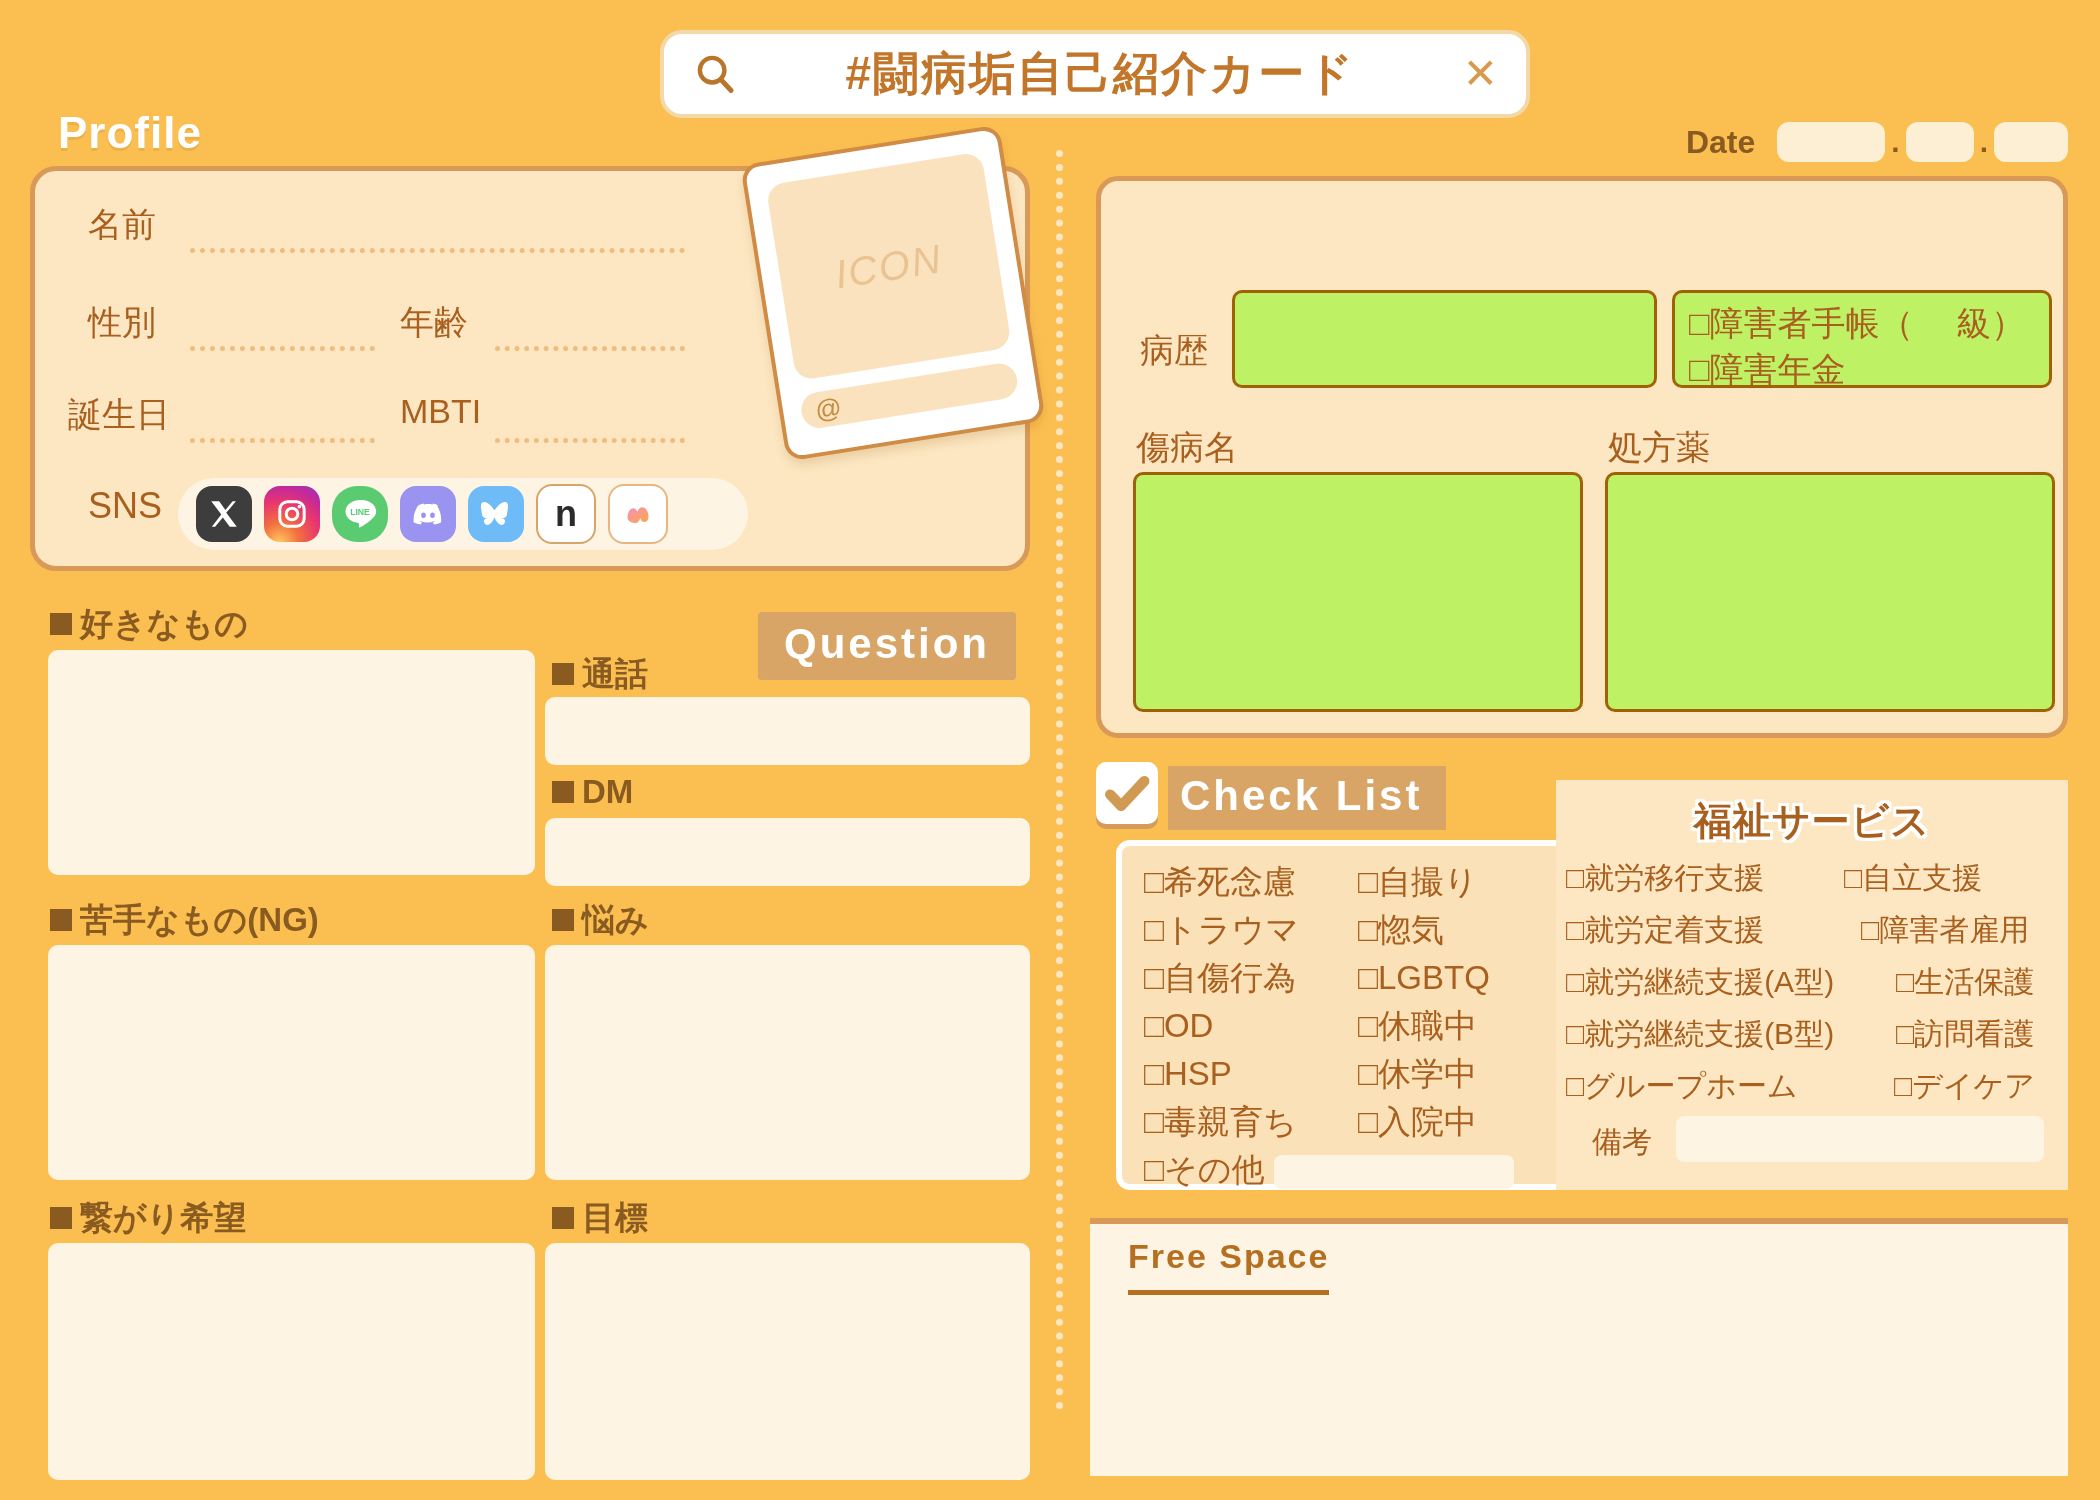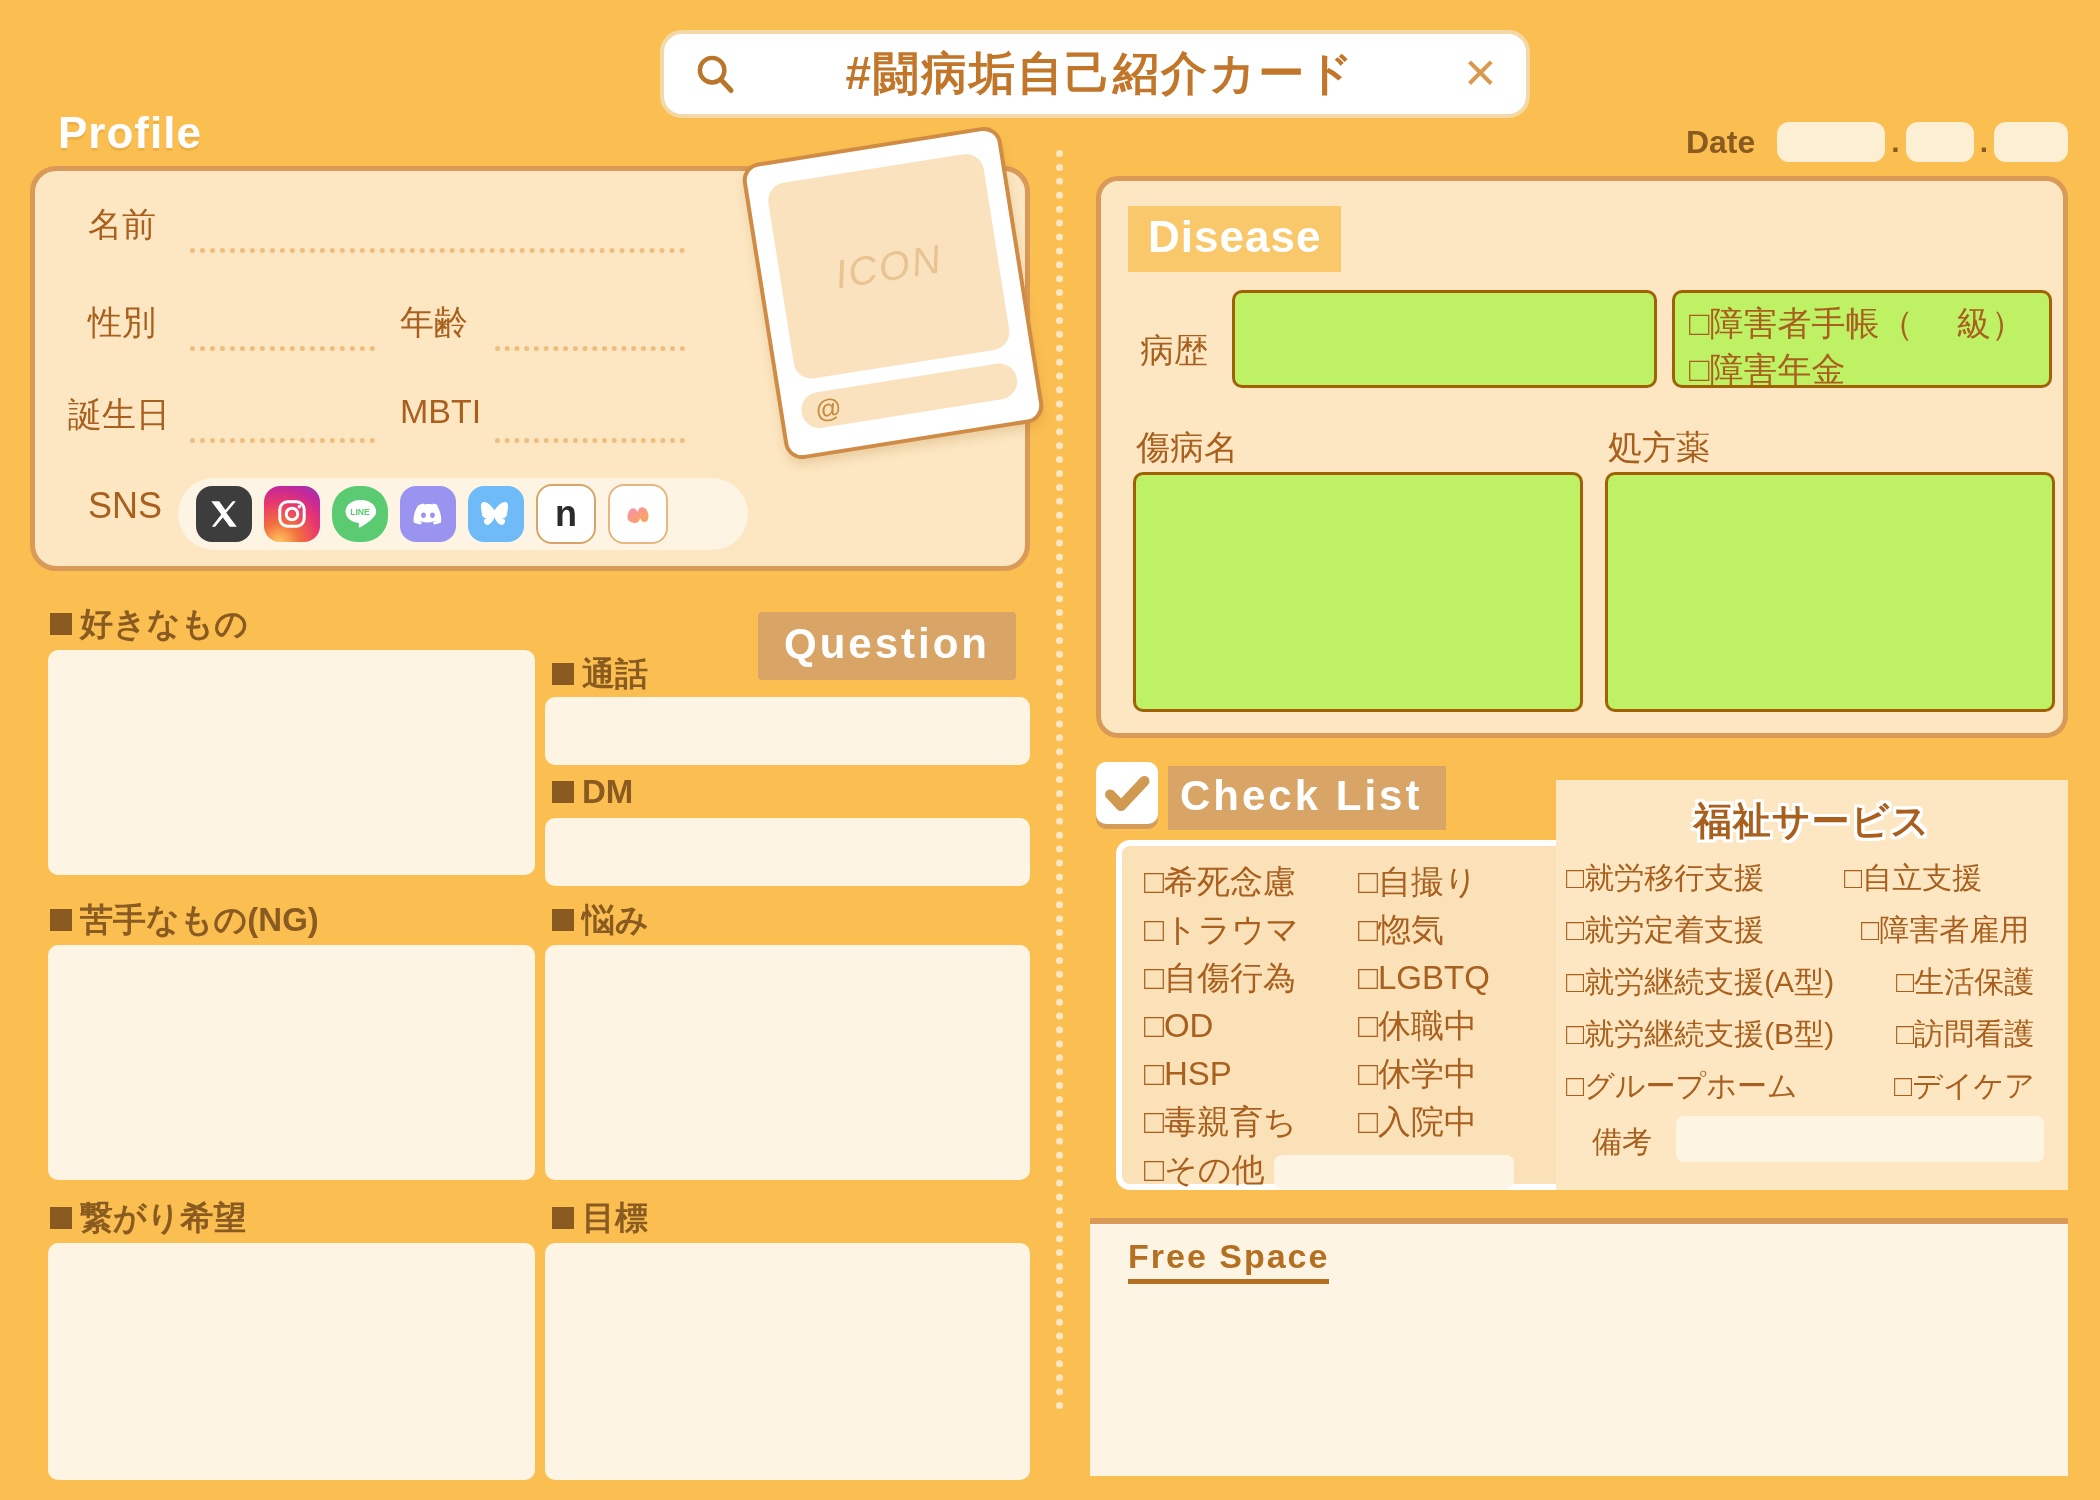--- a/index.html
+++ b/index.html
@@ -296,21 +296,21 @@
     box-sizing: border-box;
   }
   .free-title {
     position: absolute;
     left: 1128px; top: 1237px;
     color: #B46F21;
     font-size: 34px;
     font-weight: bold;
     letter-spacing: 2px;
     border-bottom: 5px solid #B46F21;
-    padding-bottom: 3px;
+    padding-bottom: 14px;
   }
 
   
   .sns-label {
     position: absolute; left: 88px; top: 485px;
     color: #A9601F; font-size: 36px;
   }
   .sns-strip {
     position: absolute;
     left: 178px; top: 478px;
@@ -469,23 +469,20 @@
     <span class="sq"></span><span>悩み</span>
   </div>
   <div class="blk-box" style="left:545px; top:945px; width:485px; height:235px;"></div>
 
   <div class="blk-label" style="left:552px; top:1196px;">
     <span class="sq"></span><span>目標</span>
   </div>
   <div class="blk-box" style="left:545px; top:1243px; width:485px; height:237px;"></div>
 
   <div class="disease-panel"></div>
-  <div class="disease-tag">
-    <span>Disease</span>
-  </div>
 
   <div class="d-label" style="left:1140px; top:328px;">病歴</div>
   <div class="white-box" style="left:1232px; top:290px; width:425px; height:98px;"></div>
 
   <div class="white-box" style="left:1672px; top:290px; width:380px; height:98px; padding:8px 0 0 14px;">
     <div class="cb-line">
       <span>□</span><span>障害者手帳（　 級）</span>
     </div>
     <div class="cb-line">
       <span>□</span><span>障害年金</span>

